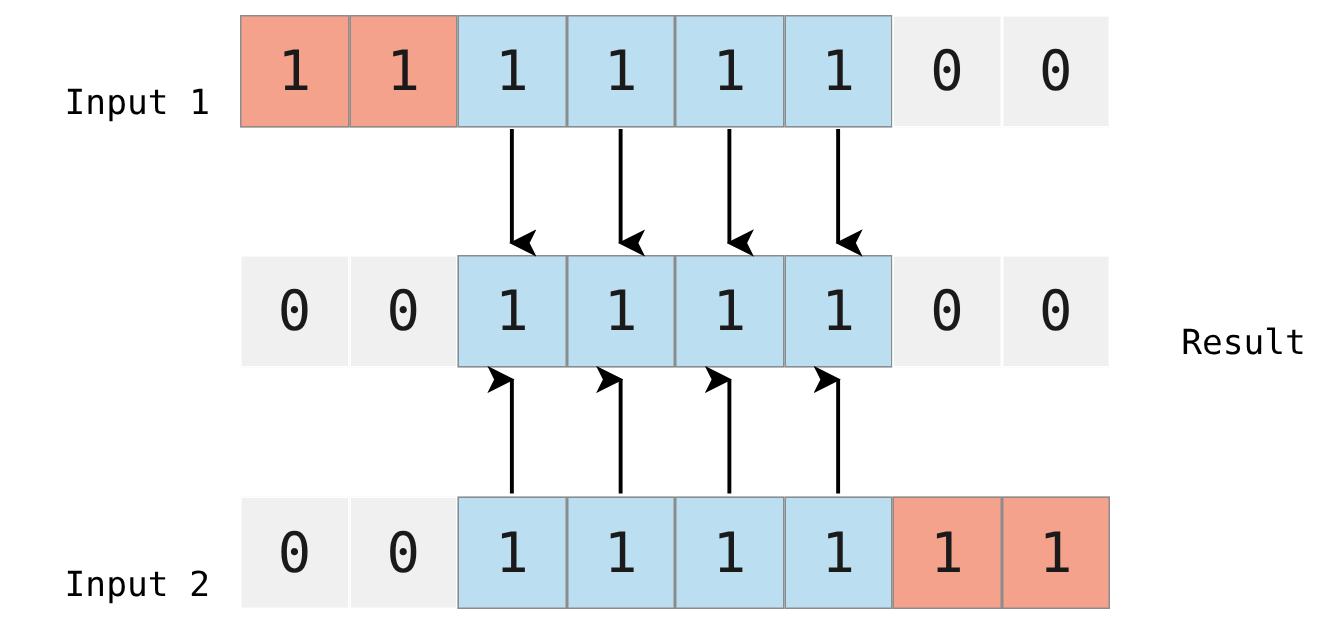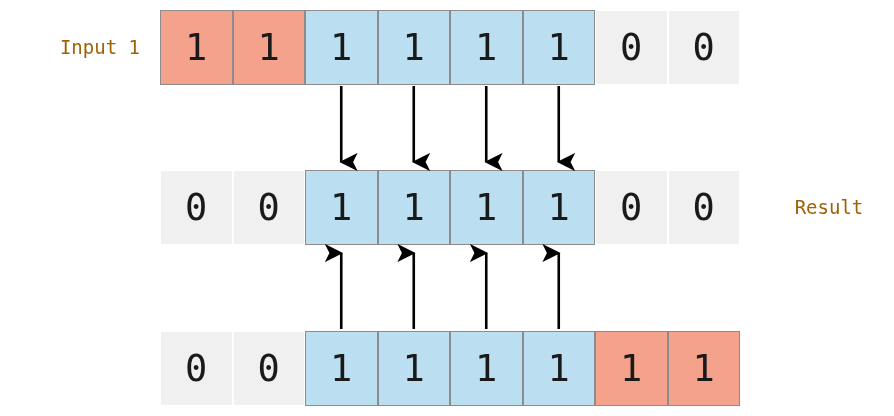--- a/index.html
+++ b/index.html
@@ -45,24 +45,25 @@
   }
   .bit-cell.unmatch {
     background: #f4a28c;
     border: 1px solid #8c8c8c;
   }
 
   
   .row-label {
     position: absolute;
     font-family: "DejaVu Sans Mono", "Liberation Mono", monospace;
-    font-size: 19px;
-    color: #a16207;
+    font-size: 23px;
+    color: #000000;
     white-space: nowrap;
     line-height: 1;
+    margin-top: 20px;
   }
   .row-label.left  { text-align: right; }
   .row-label.right { text-align: center;  }
 
   
   .arrow-layer {
     position: absolute;
     left: 0;
     top: 0;
     width: 894px;
@@ -102,20 +103,21 @@
   <div class="bit-row" id="row-input2" style="left:160px; top:331px;">
       <div class="bit-cell zero">0</div>
       <div class="bit-cell zero">0</div>
       <div class="bit-cell match">1</div>
       <div class="bit-cell match">1</div>
       <div class="bit-cell match">1</div>
       <div class="bit-cell match">1</div>
       <div class="bit-cell unmatch">1</div>
       <div class="bit-cell unmatch">1</div>
     </div>
+  <div class="row-label left" id="label-input2" style="left:0px; top:359px; width:140px;">Input 2</div>
 
   <svg class="arrow-layer" id="arrow-layer" viewBox="0 0 894 416">
       <defs>
         <marker id="ah-down" viewBox="0 0 10 10" refX="5" refY="9" markerWidth="7" markerHeight="7" orient="auto">
           <path d="M0,0 L5,10 L10,0 L5,2.5 Z" fill="#000"></path>
         </marker>
         <marker id="ah-up" viewBox="0 0 10 10" refX="5" refY="9" markerWidth="7" markerHeight="7" orient="auto">
           <path d="M0,0 L5,10 L10,0 L5,2.5 Z" fill="#000"></path>
         </marker>
       </defs>

